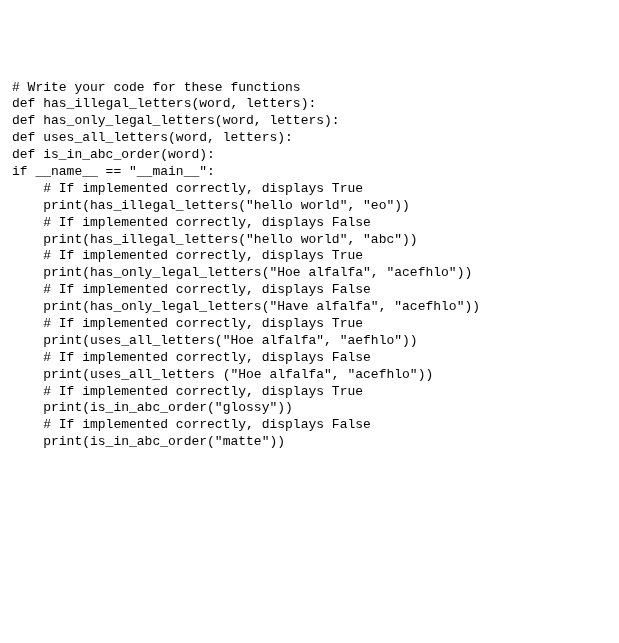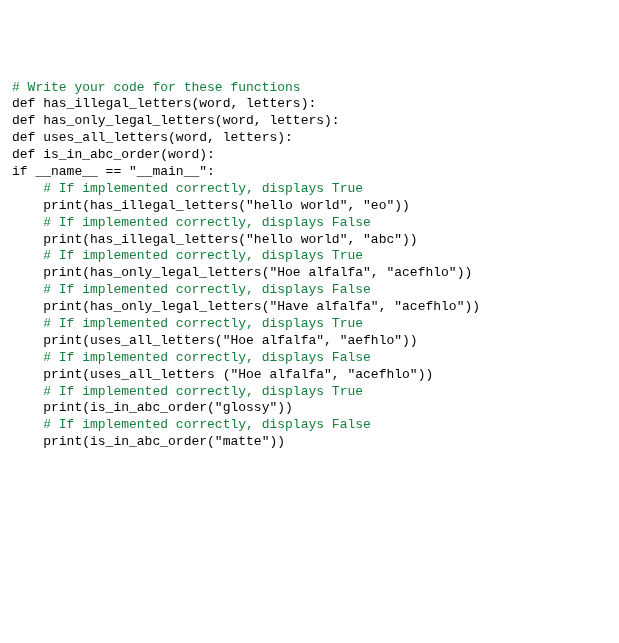--- a/index.html
+++ b/index.html
@@ -6,21 +6,21 @@
       font-family: "Courier New", Courier, monospace;
       font-size: 13px;
       line-height: 1.3;
       color: #000;
       background: #fff;
       margin: 0;
       padding: 12px;
       white-space: pre;
     }
     .comment {
-      color: #15803d;
+      color: #000000;
     }
     .code-line {
       display: block;
     }
   </style>
 </head>
 <body>
 
 
 

